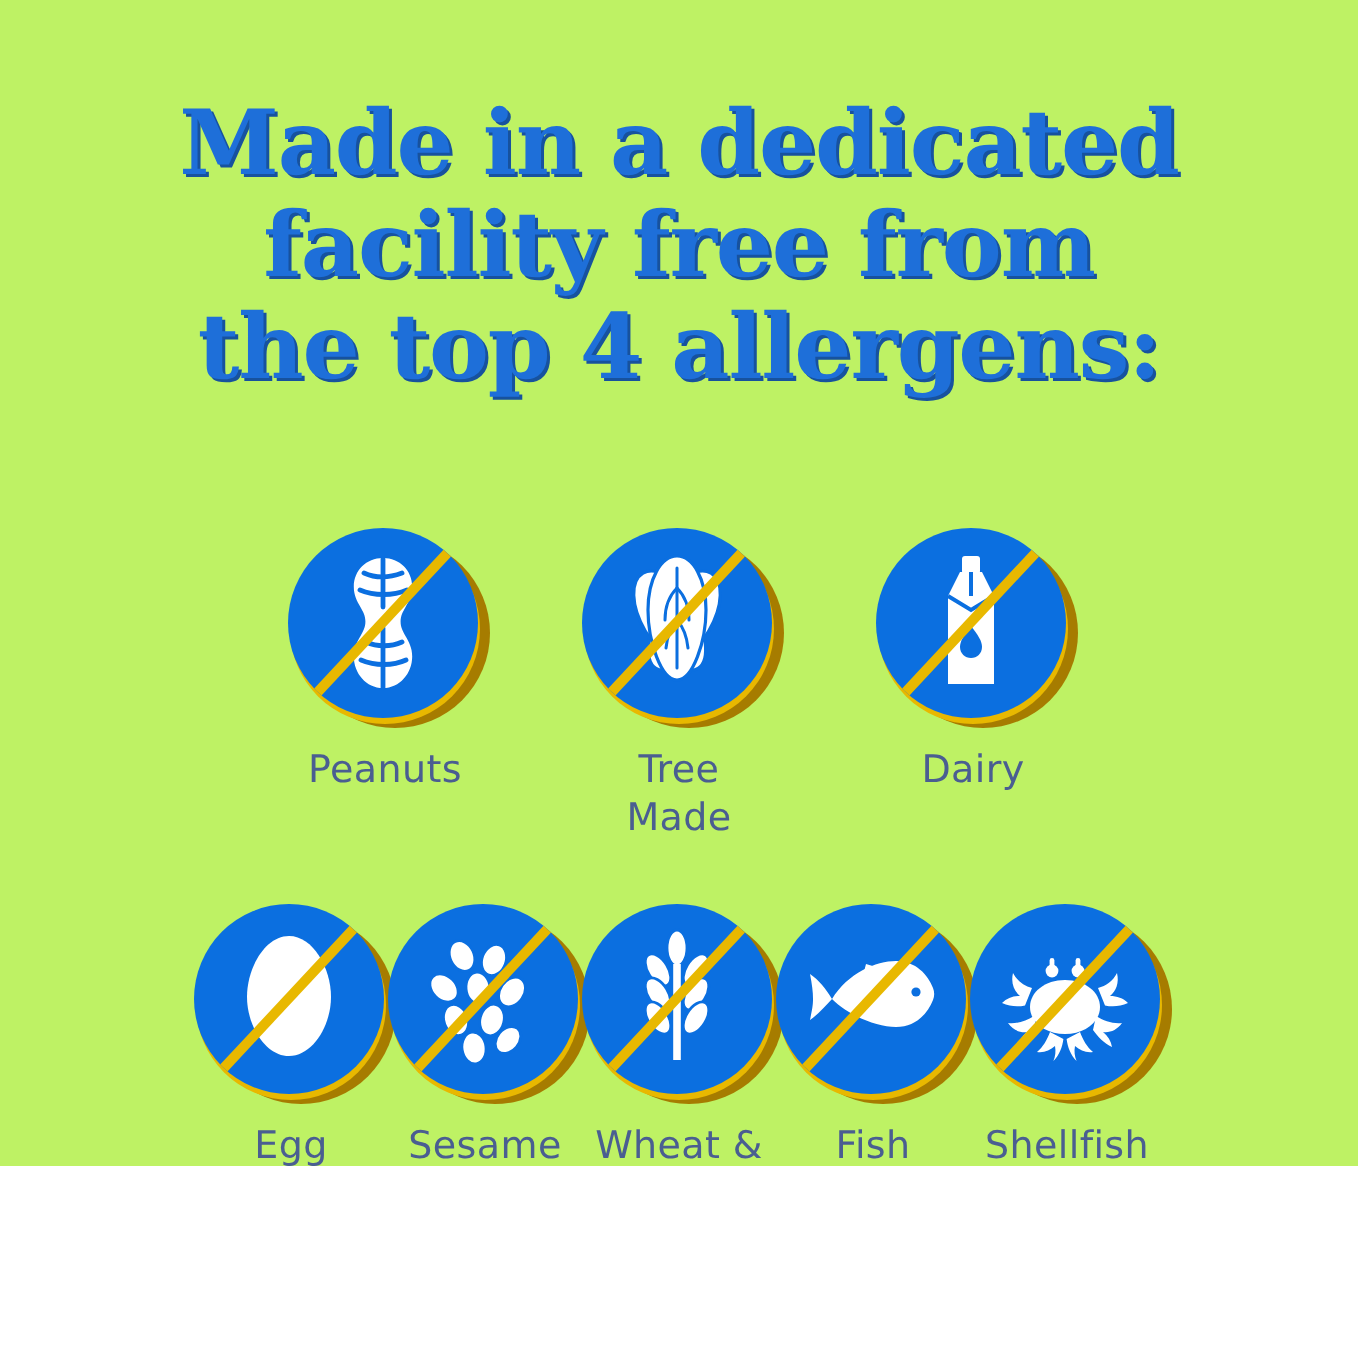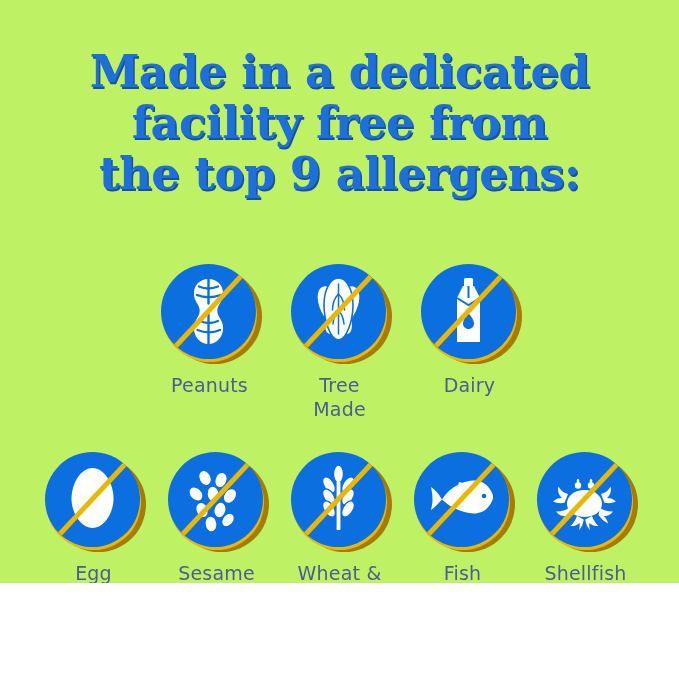--- a/index.html
+++ b/index.html
@@ -41,22 +41,22 @@
 
   
   .row {
     position: absolute;
     left: 0;
     width: 679px;
     display: flex;
     justify-content: center;
     align-items: flex-start;
   }
-  #row-1 { top: 264px; gap: 33px; }
-  #row-2 { top: 452px; gap: 26px; }
+  #row-1 { top: 264px; gap: 50px; }
+  #row-2 { top: 452px; }
 
   .allergen {
     width: 97px;
     display: flex;
     flex-direction: column;
     align-items: center;
   }
 
   
   .badge {
@@ -129,21 +129,21 @@
   }
 </style>
 </head>
 <body>
 
 <div id="poster">
 
   <div class="heading">
     <span class="hline">Made in a dedicated</span>
     <span class="hline">facility free from</span>
-    <span class="hline">the top 9 allergens:</span>
+    <span class="hline">the top 4 allergens:</span>
   </div>
 
   <div class="row" id="row-1">
 
     <div class="allergen">
       <div class="badge">
         <div class="shadow"></div>
         <div class="rim"></div>
         <div class="face">
           <div class="glyph">

